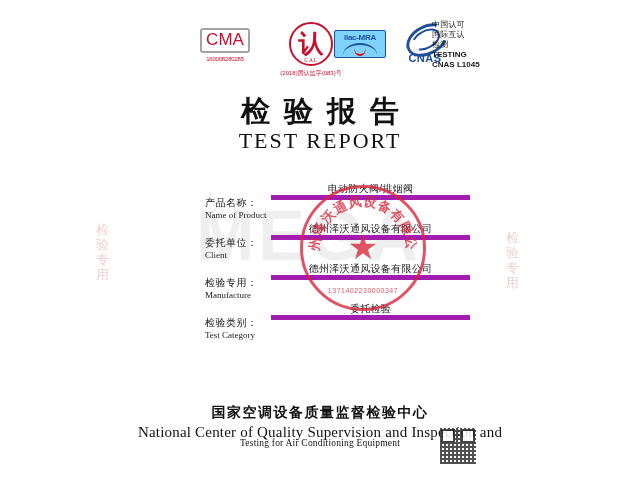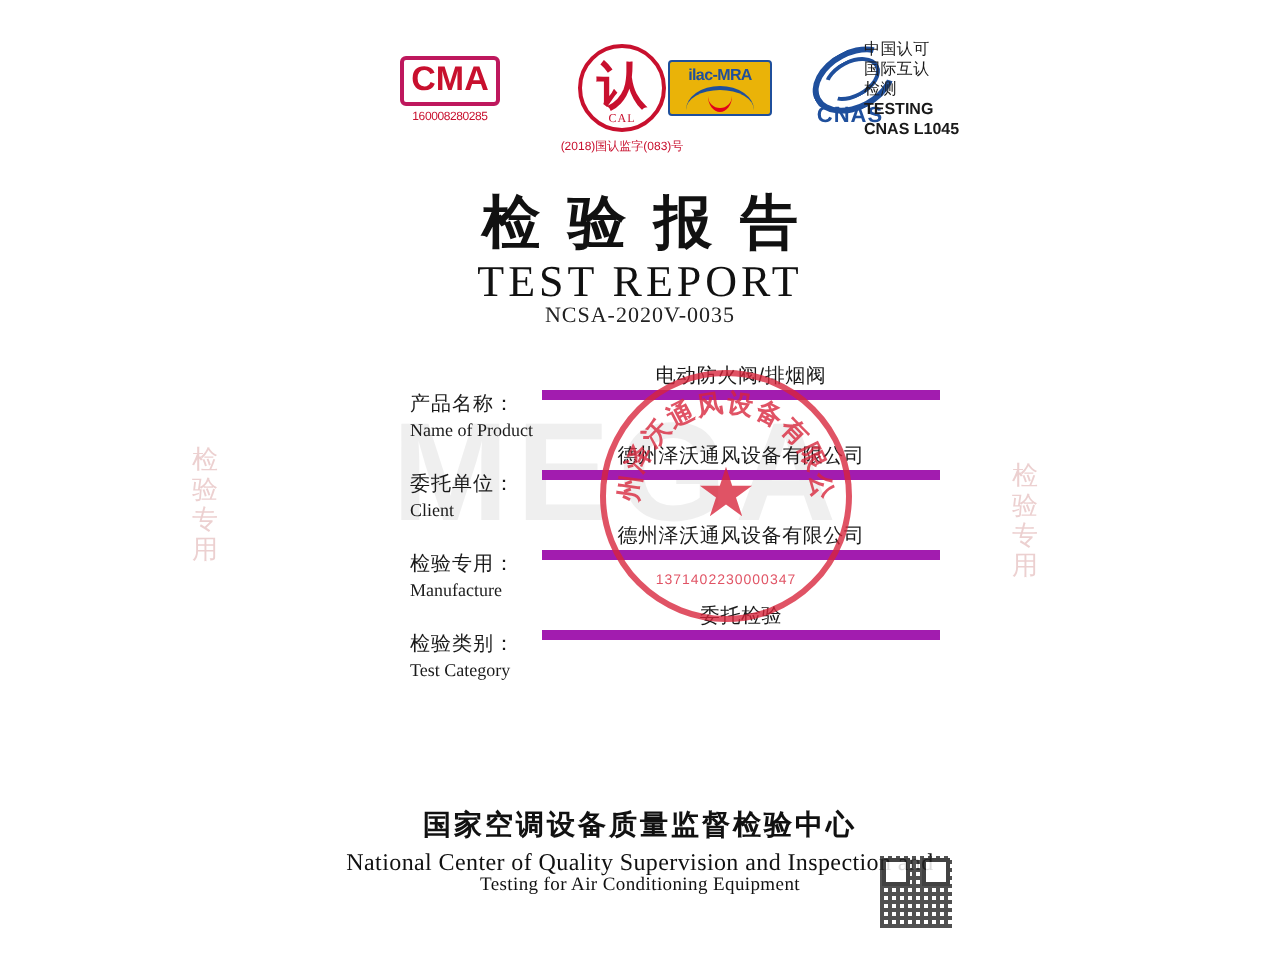--- a/index.html
+++ b/index.html
@@ -32,26 +32,26 @@
 
   .mark {
     position: absolute;
     text-align: center;
   }
 
   
   .mark-cma { left: 186px; top: 18px; width: 78px; }
   .cma-box {
     display: inline-block;
-    border: 2px solid #be185d;
+    border: 2px solid #a3a3a3;
     border-radius: 3px;
     padding: 1px 4px 2px 4px;
     color: #c8102e;
     font-family: "Liberation Sans", sans-serif;
-    font-weight: bold;
+    font-weight: normal;
     font-size: 17px;
     letter-spacing: 0px;
     line-height: 18px;
     position: relative;
   }
   .cma-num {
     color: #c8102e;
     font-family: "Liberation Sans", sans-serif;
     font-size: 6px;
     letter-spacing: -0.2px;
@@ -93,21 +93,21 @@
     margin-top: 3px;
   }
 
   
   .mark-ilac { left: 330px; top: 20px; width: 60px; }
   .ilac-box {
     width: 50px;
     margin: 0 auto;
     border: 1px solid #1f4f9c;
     border-radius: 2px;
-    background: #eab308;
+    background: #7dd3fc;
     padding: 2px 0 2px 0;
   }
   .ilac-top {
     color: #1f4f9c;
     font-family: "Liberation Sans", sans-serif;
     font-size: 8px;
     font-weight: bold;
     letter-spacing: -0.3px;
     line-height: 9px;
   }
@@ -276,21 +276,21 @@
     top: 372px;
     font-family: "Liberation Sans", sans-serif;
     font-size: 14px;
     font-weight: bold;
     letter-spacing: 1.5px;
     color: #111;
   }
   .issuer-en1 {
     top: 392px;
     font-family: "Liberation Serif", serif;
-    font-size: 12px;
+    font-size: 15px;
     letter-spacing: 0.2px;
     color: #111;
   }
   .issuer-en2 {
     top: 406px;
     font-family: "Liberation Serif", serif;
     font-size: 9.5px;
     letter-spacing: 0.2px;
     color: #111;
   }
@@ -438,21 +438,20 @@
       <div class="cnas-cn">中国认可</div>
       <div class="cnas-cn">国际互认</div>
       <div class="cnas-cn">检测</div>
       <div class="cnas-en">TESTING</div>
       <div class="cnas-en">CNAS L1045</div>
     </div>
   </div>
 
   <div class="title-cn">检验报告</div>
   <div class="title-en">TEST REPORT</div>
-  <div class="report-no">NCSA-2020V-0035</div>
 
   <div class="wm-mega">MEGA</div>
   <div class="wm-left">检验专用</div>
   <div class="wm-right">检验专用</div>
 
   <div class="fields">
 
     <div class="field">
       <div class="label">
         <div class="label-cn">产品名称：</div>

